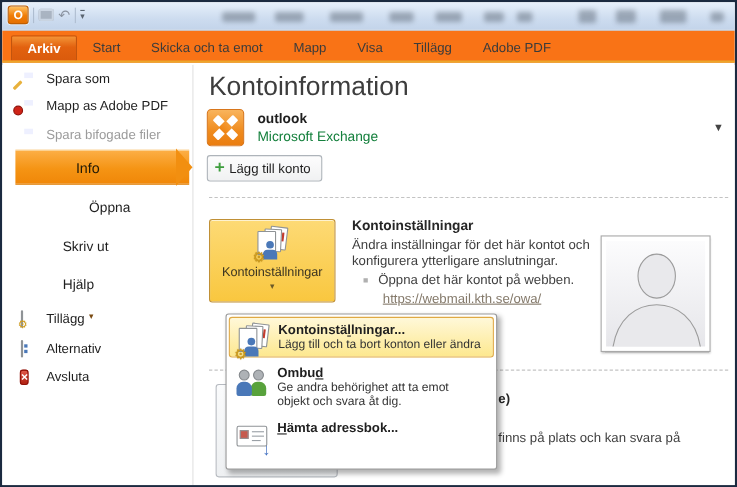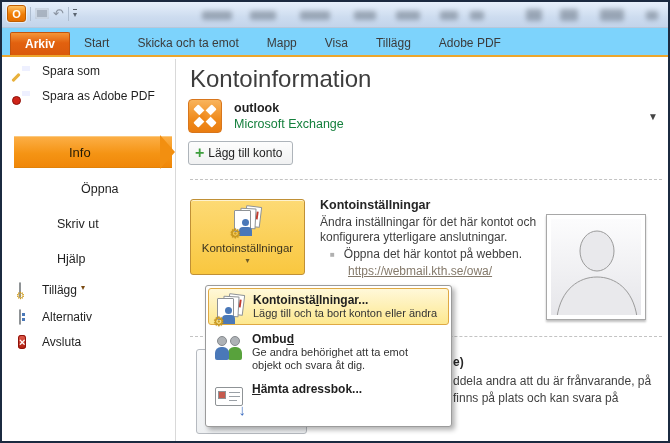--- a/index.html
+++ b/index.html
@@ -23,21 +23,21 @@
     box-shadow:0 0 0 1px rgba(255,255,255,.55);
   }
   .qat-sep { width:1px; height:14px; background:#aebdd0; }
   .qat-btn { color:#8a93a0; font-size:13px; line-height:14px; }
   .qat-save { width:14px; height:11px; background:#9fa9b6; border-radius:2px; box-shadow:inset 0 0 0 2px #c9d3df; opacity:.8; }
   .qat-caret { font-size:8px; color:#5a6470; border-top:1px solid #5a6470; padding-top:1px; line-height:7px; }
   .blur-blob { position:absolute; background:#55606e; opacity:.45; filter:blur(2.5px); border-radius:2px; }
   
   .tabrow {
     position:absolute; left:0; top:26px; right:0; height:29px;
-    background:#7dd3fc; border-bottom:2px solid #eca62c;
+    background:#f97316; border-bottom:2px solid #eca62c;
   }
   .tabs { position:absolute; left:8px; bottom:0; display:flex; align-items:flex-end; }
   .tab {
     height:23px; padding:4px 14px 0 14px; font-size:12px; color:#3b3b3b;
     white-space:nowrap;
   }
   .tab.active {
     background:linear-gradient(#f49537, #e2610f 45%, #da5a0c);
     color:#fff; font-weight:bold; border-radius:2px 2px 0 0;
     border:1px solid #c2540e; border-bottom:none;
@@ -209,21 +209,25 @@
 
   <div class="backstage">
 
     <div class="sidebar">
       <div class="side-item" style="top:5px;">
         <span class="side-ico"><span class="ico-disk"><span class="label-strip"></span><span class="pencil"></span></span></span>
         <span class="lbl">Spara som</span>
       </div>
       <div class="side-item" style="top:30px;">
         <span class="side-ico"><span class="ico-disk pdf"><span class="label-strip"></span><span class="pdfdot"></span></span></span>
-        <span class="lbl">Spara as Adobe PDF</span>
+        <span class="lbl">Mapp as Adobe PDF</span>
+      </div>
+      <div class="side-item disabled" style="top:56px;">
+        <span class="side-ico"><span class="ico-disk grey"><span class="label-strip"></span></span></span>
+        <span class="lbl">Spara bifogade filer</span>
       </div>
 
       <div class="info-band">
         <span class="lbl">Info</span>
       </div>
       <div class="info-arrow"></div>
 
       <div class="side-item noicon" style="top:123px;margin-left:24px;">
         <span class="lbl">Öppna</span>
       </div>
@@ -302,21 +306,20 @@
           <svg width="92" height="98" viewBox="0 0 92 98">
             <ellipse cx="46" cy="32" rx="17" ry="20" fill="#e9e9ec" stroke="#9b9b9b" stroke-width="1"></ellipse>
             <path d="M6 98 C10 70 28 58 46 58 C64 58 82 70 86 98 Z" fill="#e9e9ec" stroke="#9b9b9b" stroke-width="1"></path>
           </svg>
         </div>
       </div>
 
       <div class="dashed-sep" style="top:277px;"></div>
 
       <div class="frag bold" style="left:277px;top:296px;">e)</div>
-      <div class="frag" style="left:277px;top:315px;">ddela andra att du är frånvarande, på</div>
       <div class="frag" style="left:277px;top:332px;">finns på plats och kan svara på</div>
 
       <div class="hidden-btn"></div>
 
       <div class="menu">
         <div class="menu-item hl">
           <div class="mi-icon">
             <div class="cards">
               <div class="card c-back">
                   <span class="minibar"></span>

